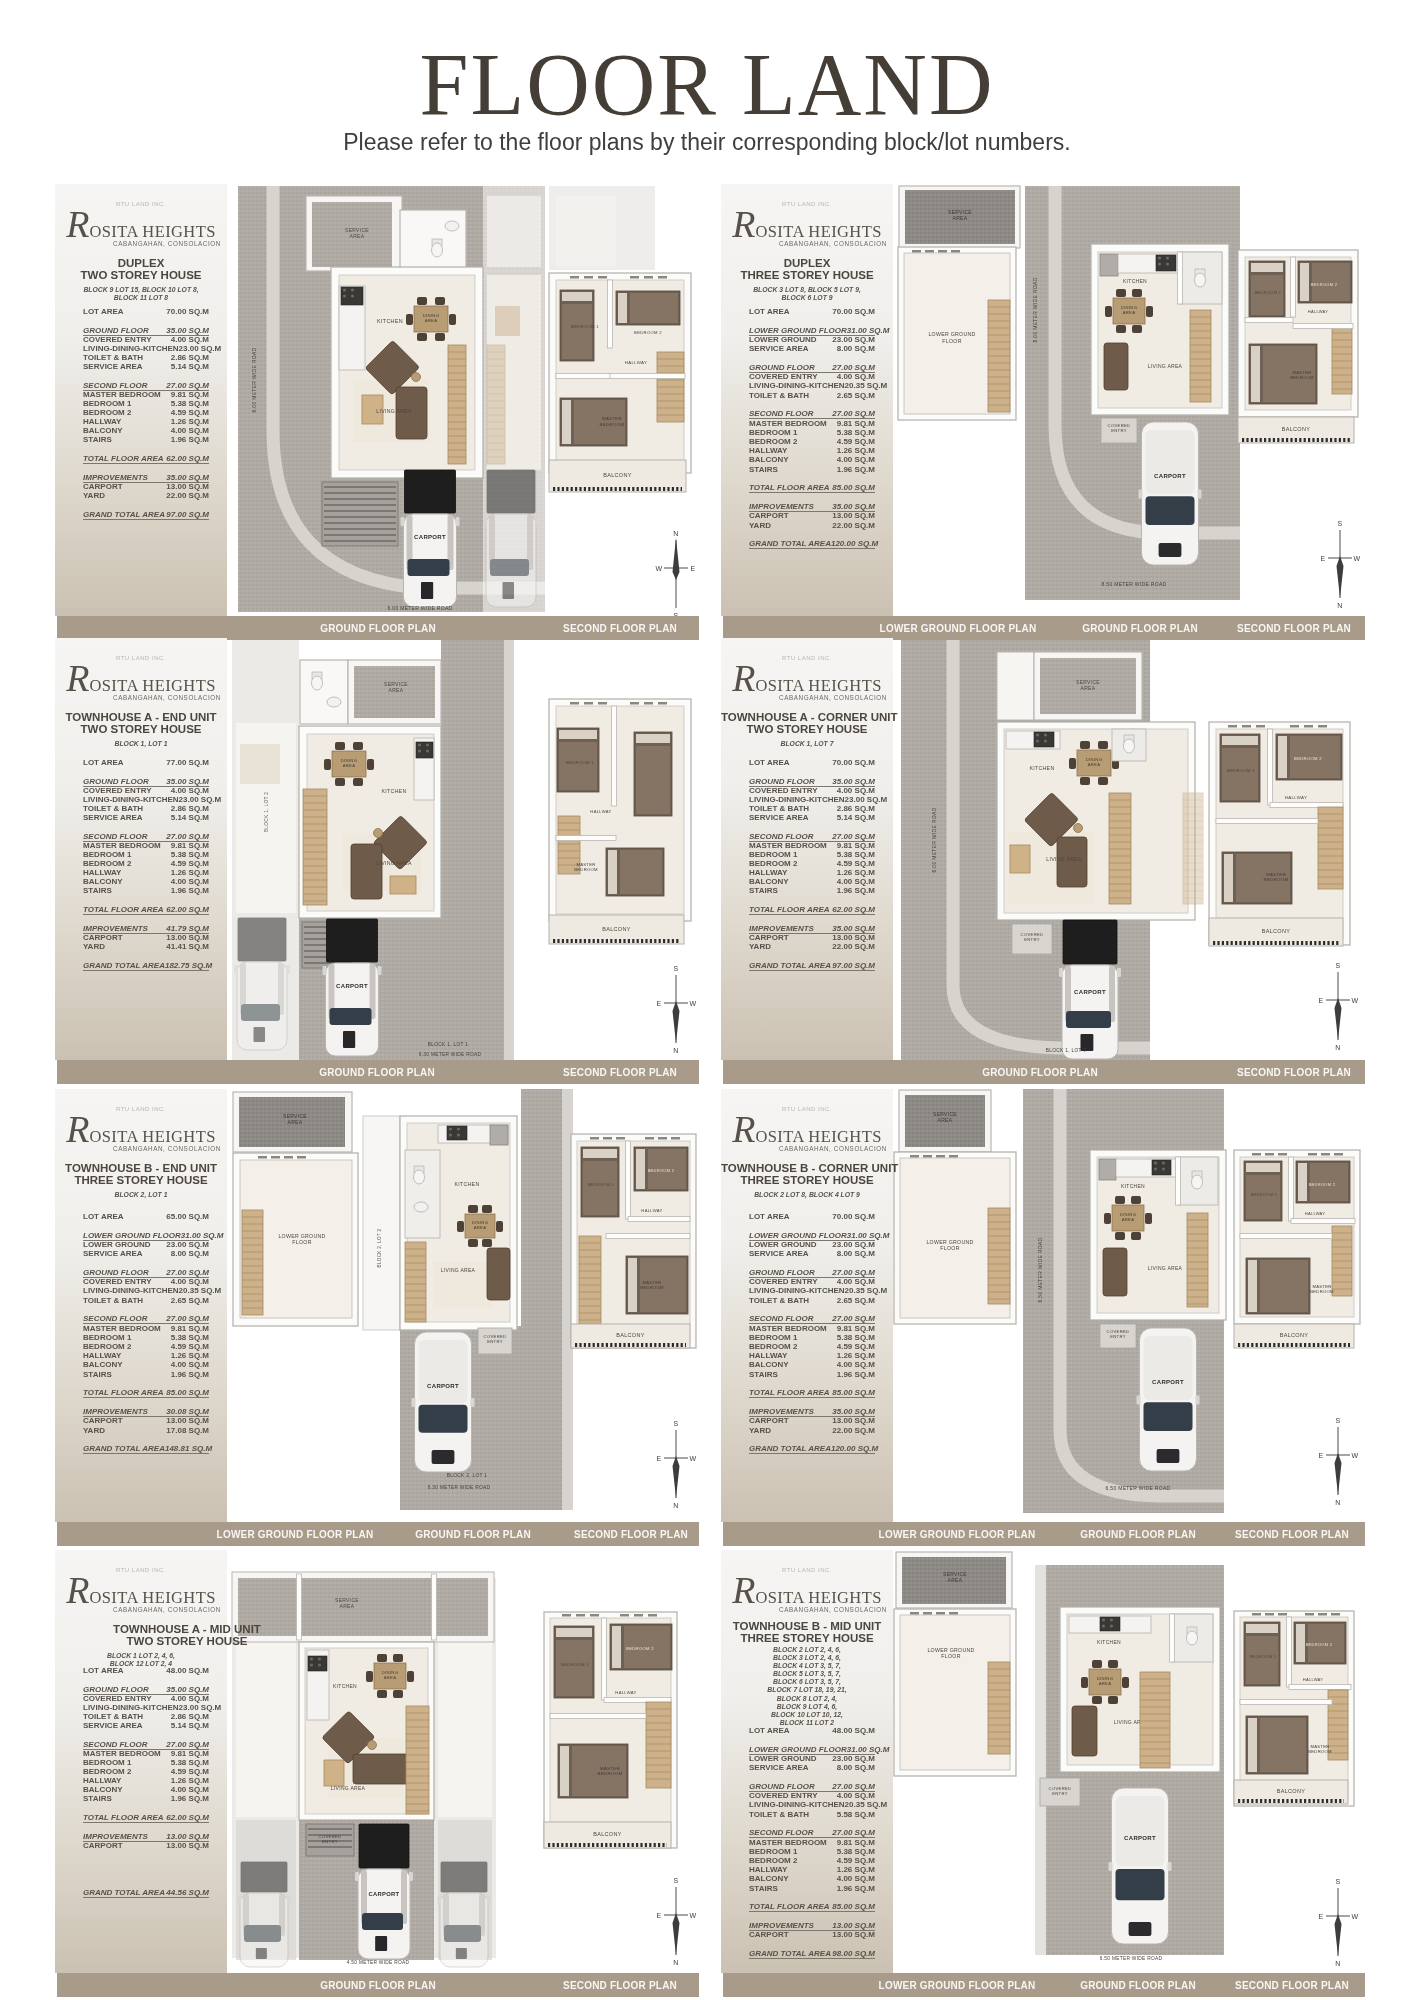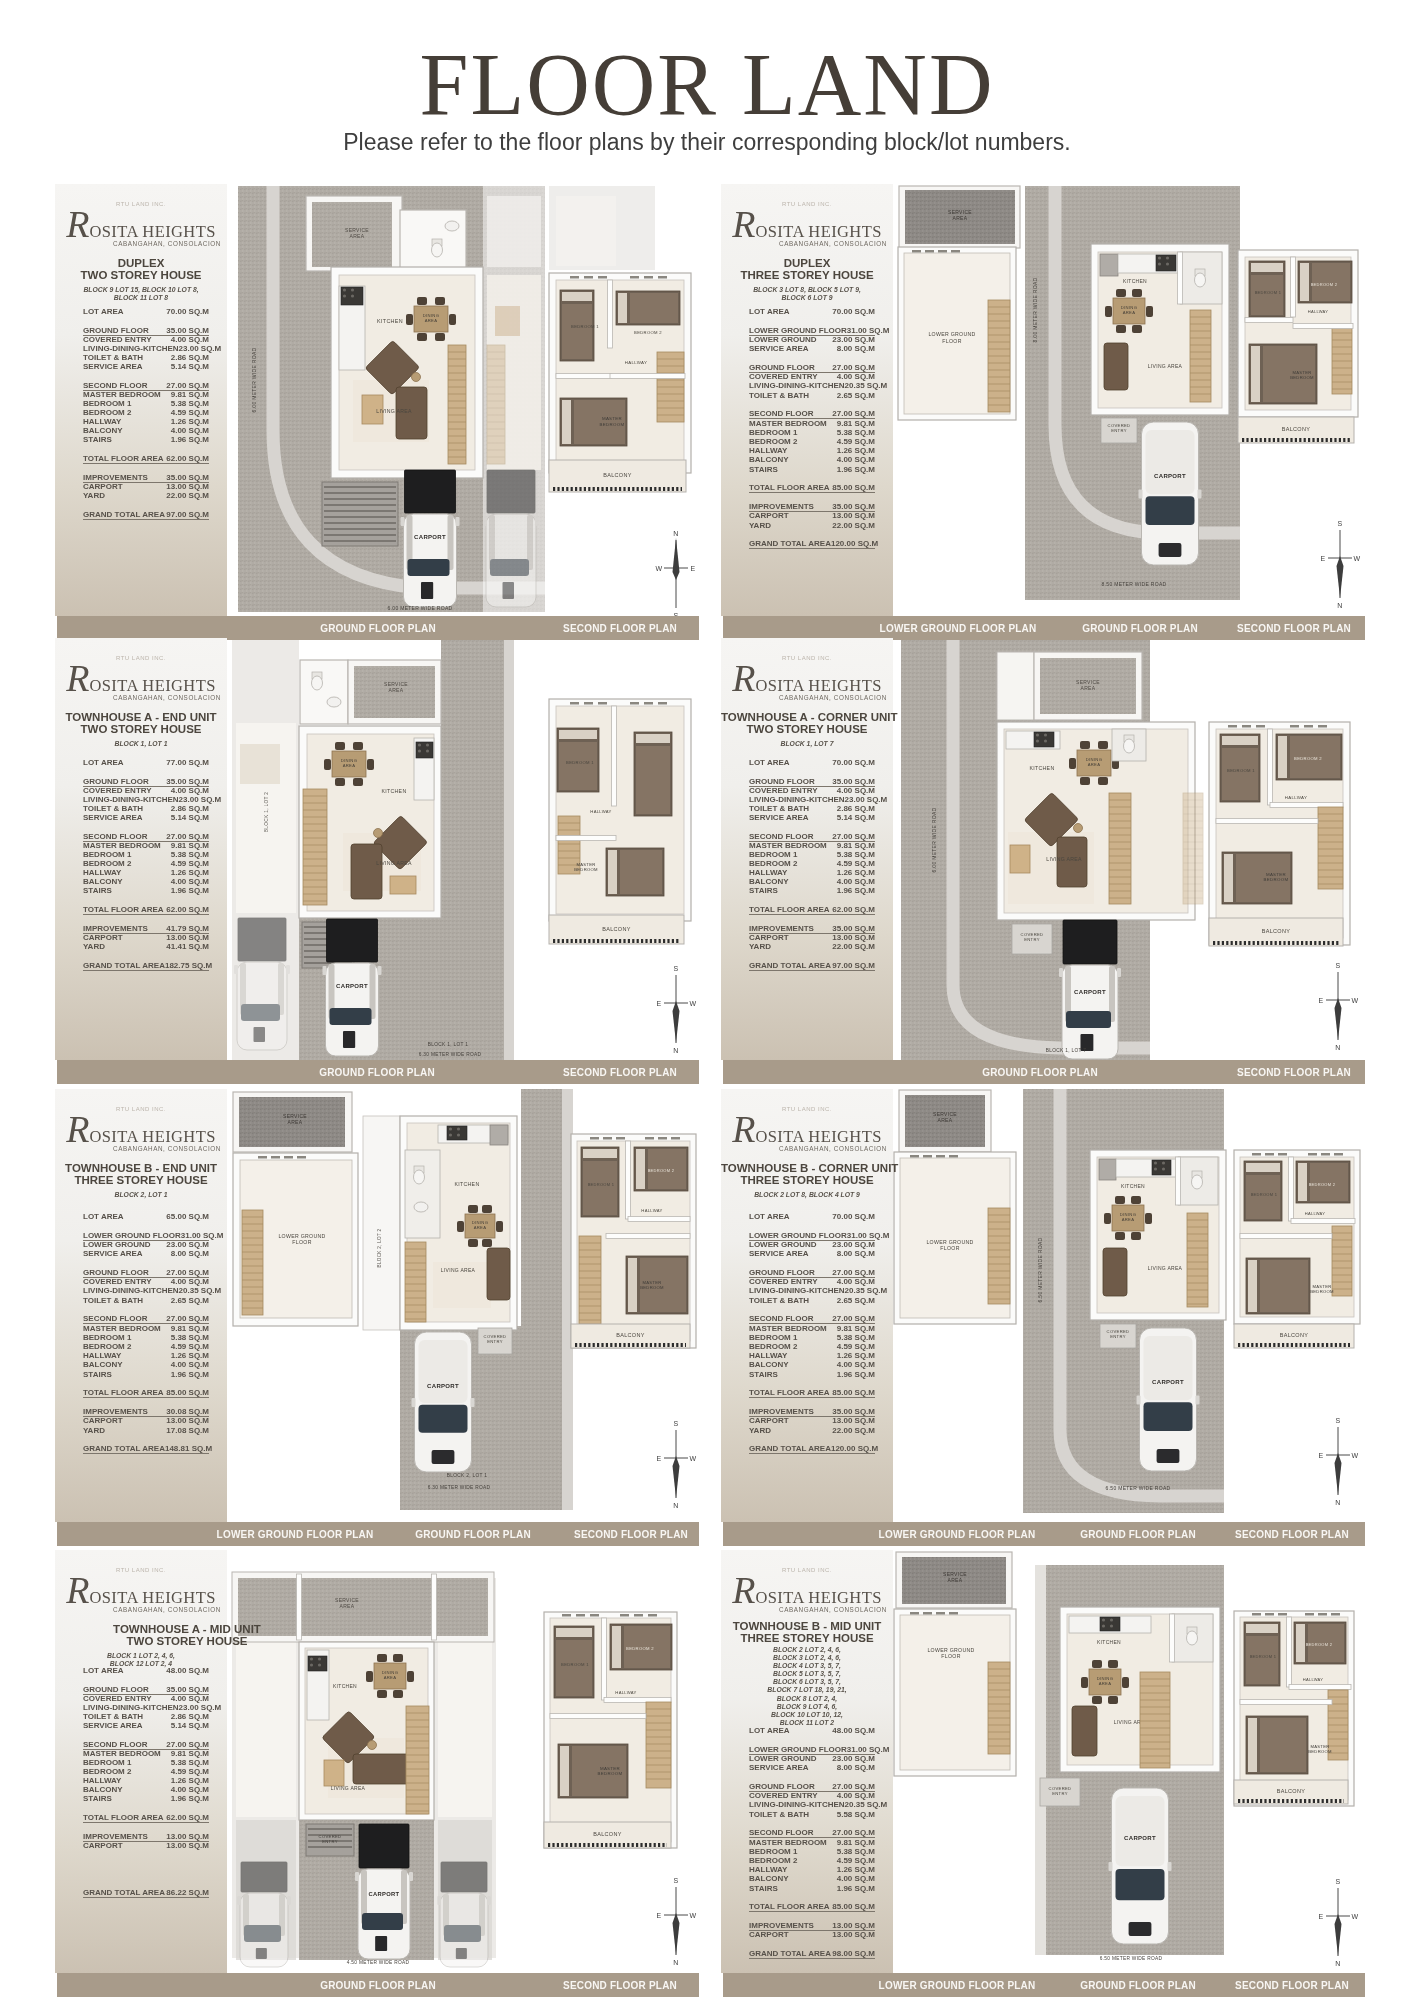--- a/index.html
+++ b/index.html
@@ -15,21 +15,21 @@
 .logot{font-size:16.5px;letter-spacing:0.4px;}
 .caba{position:absolute;top:56px;left:26px;width:100%;text-align:center;font-size:6.3px;
  color:#6d675f;letter-spacing:0.6px;}
 .ptitle{position:absolute;left:0;width:100%;text-align:center;font-size:11.5px;
  font-weight:bold;color:#4c463e;line-height:12.2px;white-space:nowrap;}
 .pblocks{position:absolute;left:0;width:100%;text-align:center;font-size:6.8px;
  font-weight:bold;font-style:italic;color:#58524a;line-height:8.4px;}
 .trow{position:absolute;left:28px;right:18px;height:9px;font-size:8px;font-weight:bold;
  color:#57514a;display:flex;justify-content:space-between;white-space:nowrap;}
 .trow span{display:block;}
-.tu{border-bottom:0.8px solid #7d766c;height:8.8px;}
+.tu{border-bottom:0.8px solid #7d766c;height:8.8px;font-style:italic;}
 .tv{text-align:right;}
 .bar{position:absolute;height:24px;background:#a89b8a;}
 .bar span{position:absolute;top:7px;transform:translateX(-50%);font-size:10px;font-weight:bold;
  color:#f8f6f3;letter-spacing:0.2px;white-space:nowrap;}
 </style></head><body>
 <svg width="0" height="0" style="position:absolute">
 <defs>
 <pattern id="spk" width="4" height="4" patternUnits="userSpaceOnUse">
 <rect width="4" height="4" fill="#b0aba4"></rect>
 <circle cx="0.8" cy="1.2" r="0.7" fill="#a39e97"></circle>
@@ -1692,21 +1692,21 @@
     <div class="trow tu" style="top:282.0px;">
       <span>IMPROVEMENTS</span>
       <span class="tv">13.00 SQ.M</span>
     </div>
     <div class="trow" style="top:291.0px;">
       <span>CARPORT</span>
       <span class="tv">13.00 SQ.M</span>
     </div>
     <div class="trow tu" style="top:338.0px;">
       <span>GRAND TOTAL AREA</span>
-      <span class="tv">86.22 SQ.M</span>
+      <span class="tv">44.56 SQ.M</span>
     </div>
   </div>
 <div class="bar" style="left:57px;top:1973px;width:642px;">
     <span style="left:321px;">GROUND FLOOR PLAN</span>
     <span style="left:563px;">SECOND FLOOR PLAN</span>
   </div>
 <div class="sb" style="left:721px;top:1550px;width:172px;height:423px;">
     <div class="rtu">RTU LAND INC.</div>
     <div class="logo"><span class="bigR">R</span><span class="logot">OSITA HEIGHTS</span></div>
     <div class="caba">CABANGAHAN, CONSOLACION</div>

